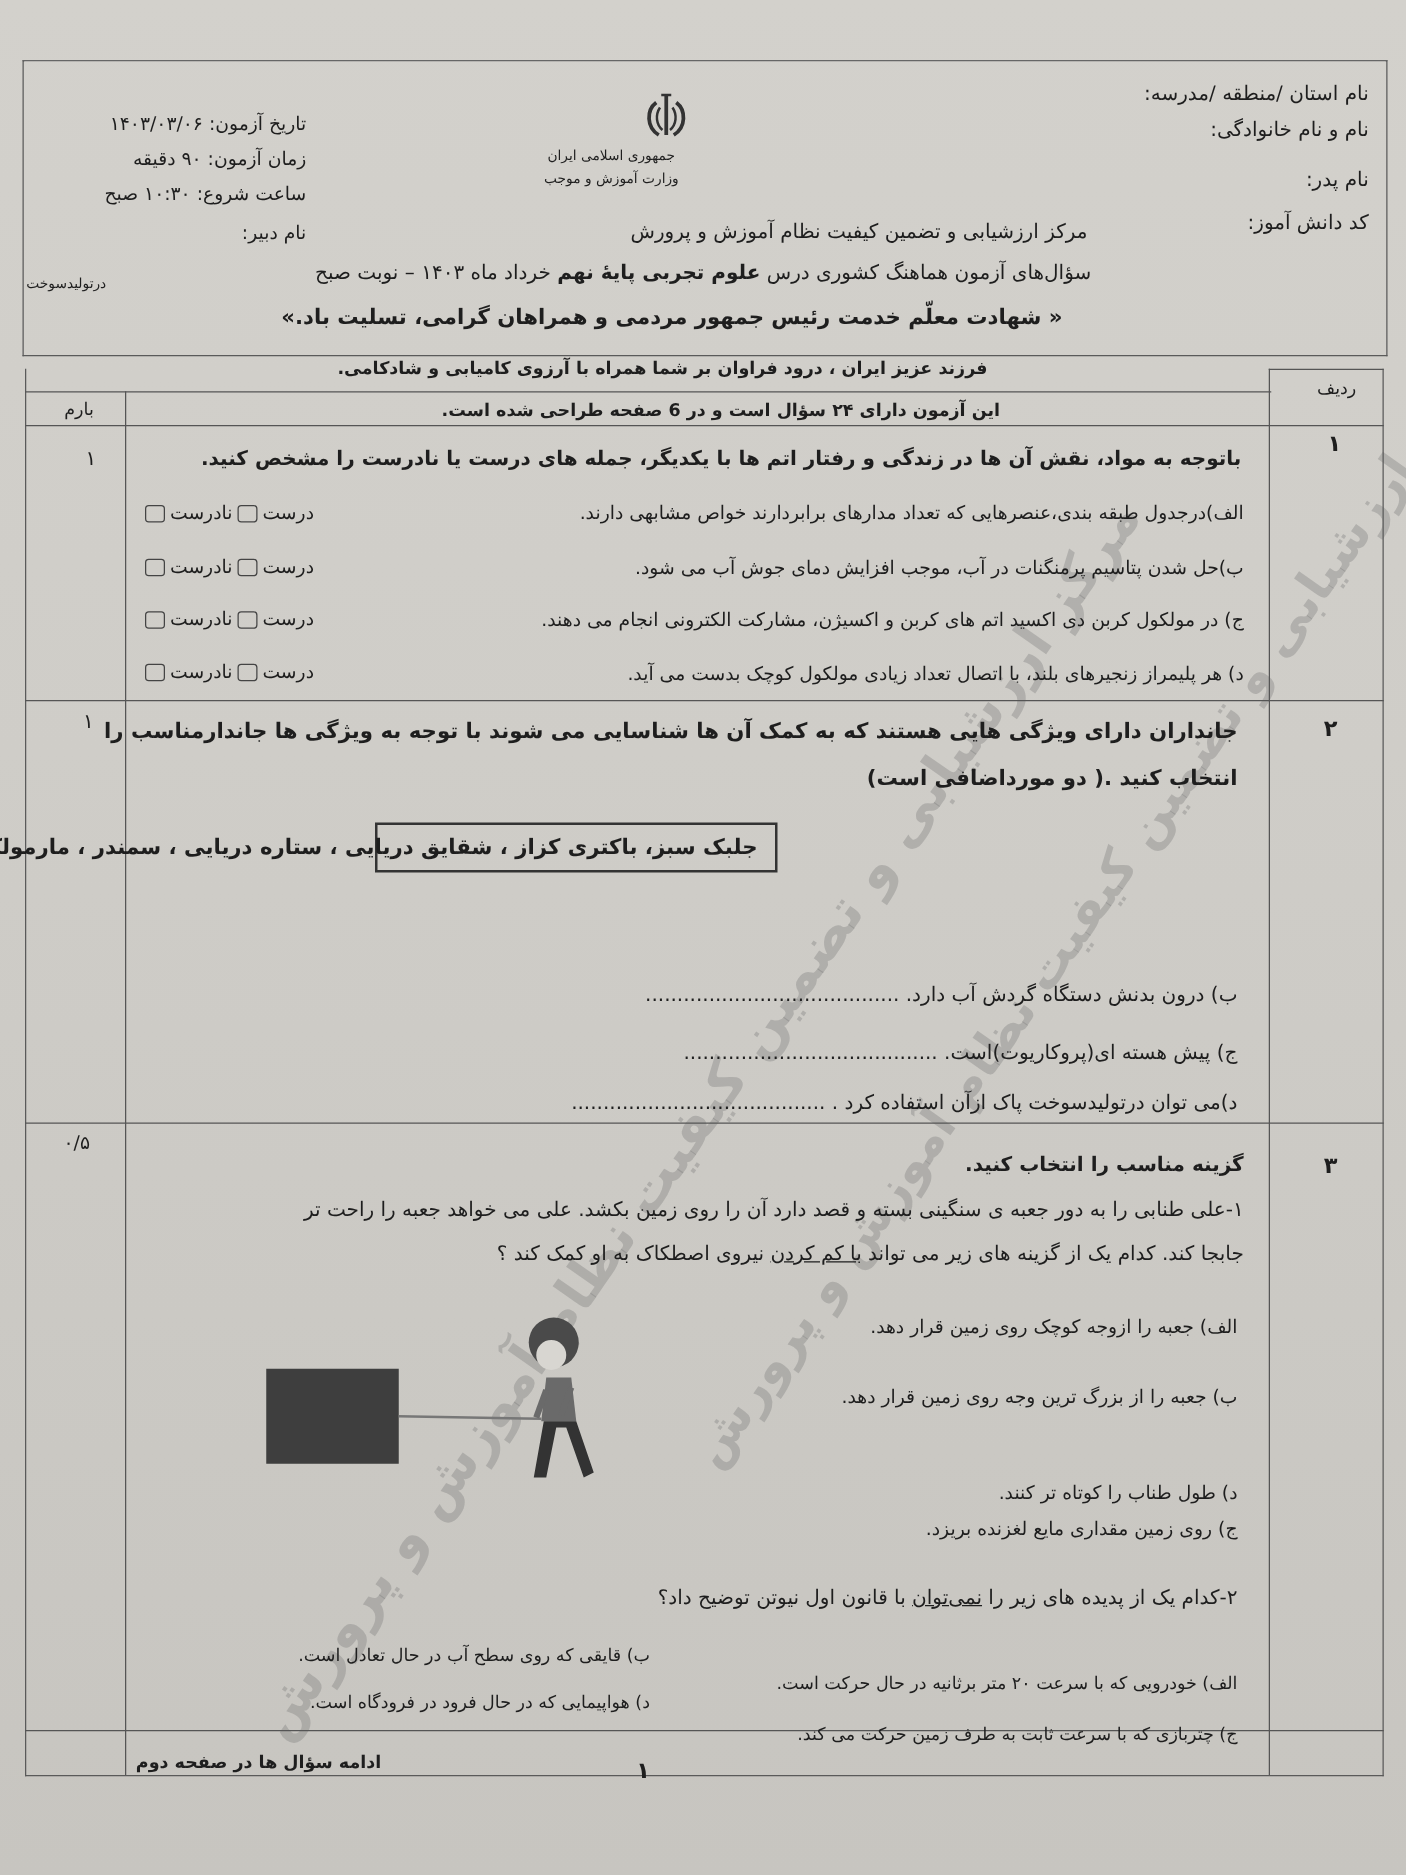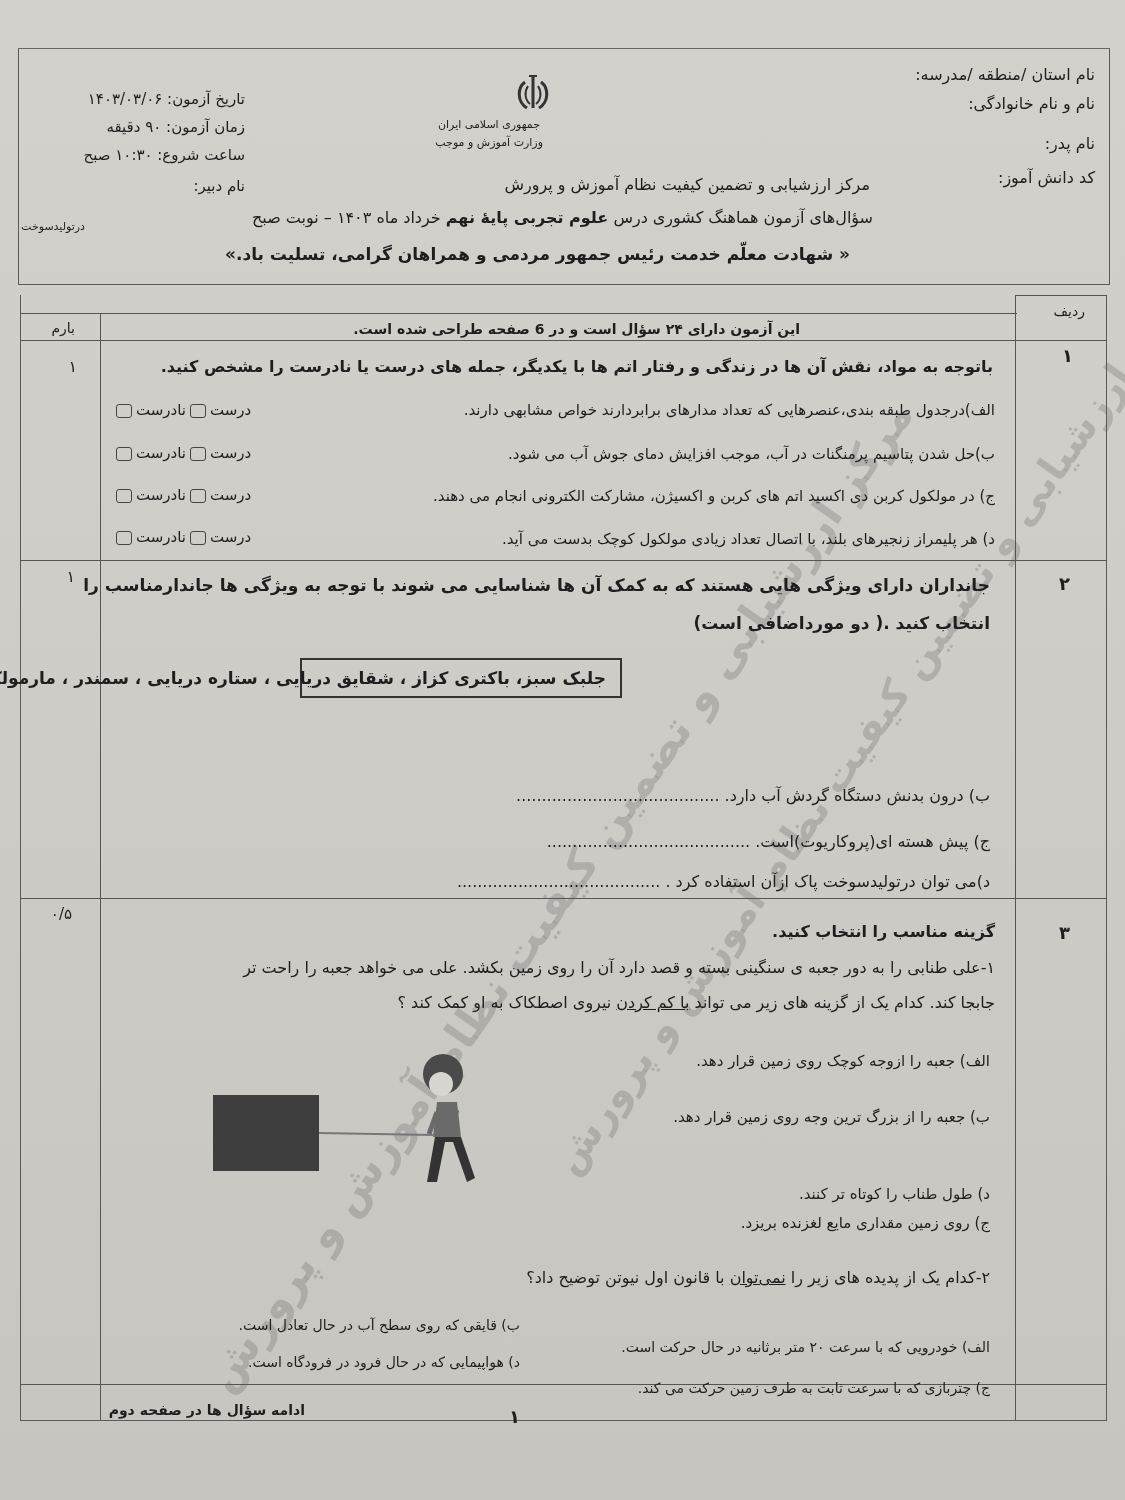--- a/index.html
+++ b/index.html
@@ -77,20 +77,21 @@
   <div class="rtl f11" style="right:1040px; top:220px;">درتولیدسوخت</div>
 
   <div class="rtl f16" style="right:255px; top:175px;">مرکز ارزشیابی و تضمین کیفیت نظام آموزش و پرورش</div>
   <div class="rtl f16" style="right:252px; top:208px;">
     <span>سؤال‌های آزمون هماهنگ کشوری درس</span>
     <span class="b">علوم تجربی پایهٔ نهم</span>
     <span>خرداد ماه ۱۴۰۳ – نوبت صبح</span>
   </div>
   <div class="rtl f17 b" style="right:275px; top:244px;">« شهادت معلّم خدمت رئیس جمهور مردمی و همراهان گرامی، تسلیت باد.»</div>
 
+  <div class="rtl f14 b" style="right:335px; top:287px;">فرزند عزیز ایران ، درود فراوان بر شما همراه با آرزوی کامیابی و شادکامی.</div>
 
   <div class="frame" style="left:20px; top:295px; width:1085px; height:1125px; border-top:none;"></div>
   <div class="hline" style="left:1015px; top:295px; width:92px;"></div>
   <div class="hline" style="left:20px; top:313px; width:997px;"></div>
   <div class="vline" style="left:1015px; top:295px; height:1125px;"></div>
   <div class="vline" style="left:100px; top:313px; height:1107px;"></div>
   <div class="hline" style="left:20px; top:340px; width:1087px;"></div>
   <div class="hline" style="left:20px; top:560px; width:1087px;"></div>
   <div class="hline" style="left:20px; top:898px; width:1087px;"></div>
   <div class="hline" style="left:20px; top:1384px; width:1087px;"></div>

